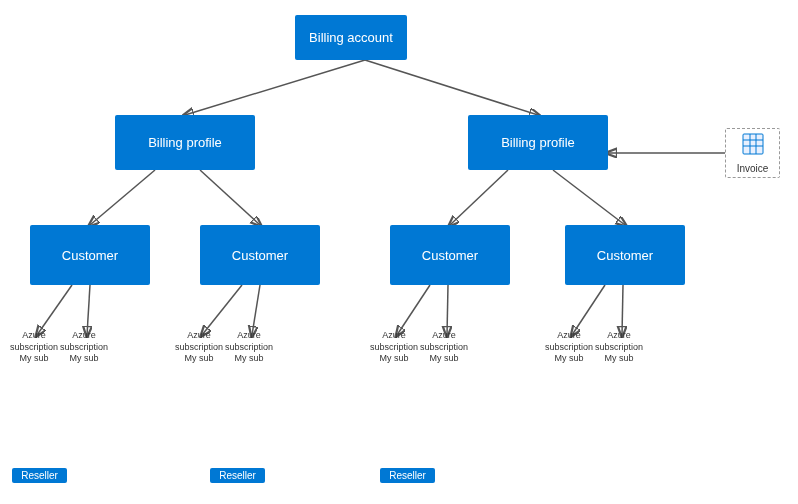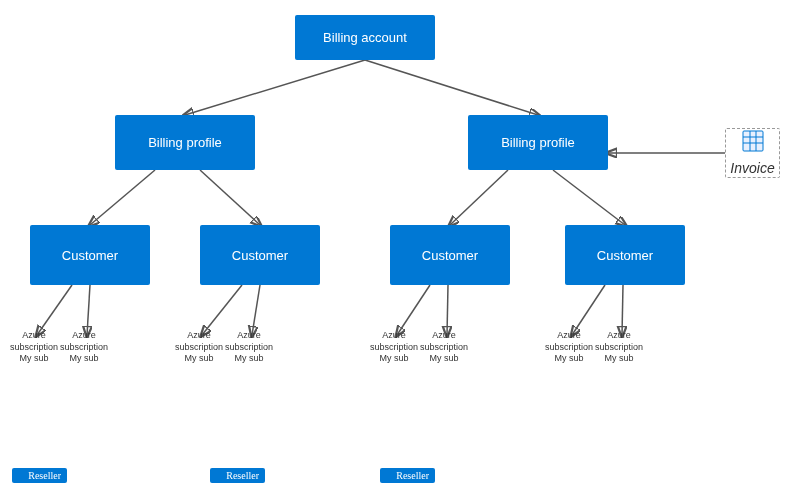--- a/index.html
+++ b/index.html
@@ -60,22 +60,21 @@
       color: #333;
     }
 
     .reseller-label {
       position: absolute;
       background: #0078d4;
       color: #fff;
       font-size: 10px;
       padding: 2px 6px;
       border-radius: 2px;
-      text-align: right;
-      font-family: Liberation Serif, serif;
+      text-align: center;
     }
 
     svg.lines {
       position: absolute;
       top: 0; left: 0;
       width: 798px;
       height: 504px;
       pointer-events: none;
     }
 
@@ -126,21 +125,21 @@
 
     <line x1="430" y1="285" x2="397" y2="335" marker-end="url(#arr)"></line>
 
     <line x1="448" y1="285" x2="447" y2="335" marker-end="url(#arr)"></line>
 
     <line x1="605" y1="285" x2="572" y2="335" marker-end="url(#arr)"></line>
 
     <line x1="623" y1="285" x2="622" y2="335" marker-end="url(#arr)"></line>
   </svg>
 
-  <div class="box" style="left:295px;top:15px;width:140px;height:45px;">
+  <div class="box" style="left:295px;top:15px;width:112px;height:45px;">
     <span>Billing account</span>
   </div>
 
   <div class="box" style="left:115px;top:115px;width:140px;height:55px;">
     <span>Billing profile</span>
   </div>
 
   <div class="box" style="left:468px;top:115px;width:140px;height:55px;">
     <span>Billing profile</span>
   </div>
@@ -149,21 +148,21 @@
     <div class="invoice-icon">
       
       <svg width="22" height="22" viewBox="0 0 22 22">
         <rect x="1" y="1" width="20" height="20" rx="1" fill="#e8f0fe" stroke="#0078d4" stroke-width="1"></rect>
         <line x1="1" y1="7" x2="21" y2="7" stroke="#0078d4" stroke-width="1"></line>
         <line x1="1" y1="13" x2="21" y2="13" stroke="#0078d4" stroke-width="1"></line>
         <line x1="8" y1="1" x2="8" y2="21" stroke="#0078d4" stroke-width="1"></line>
         <line x1="14" y1="1" x2="14" y2="21" stroke="#0078d4" stroke-width="1"></line>
       </svg>
     </div>
-    <span style="font-size:14px;color:#333;font-style:italic;">Invoice</span>
+    <span style="font-size:10px;color:#333;">Invoice</span>
   </div>
 
   <div class="box" style="left:30px;top:225px;width:120px;height:60px;">
     <span>Customer</span>
   </div>
   <div class="box" style="left:200px;top:225px;width:120px;height:60px;">
     <span>Customer</span>
   </div>
   <div class="box" style="left:390px;top:225px;width:120px;height:60px;">
     <span>Customer</span>

